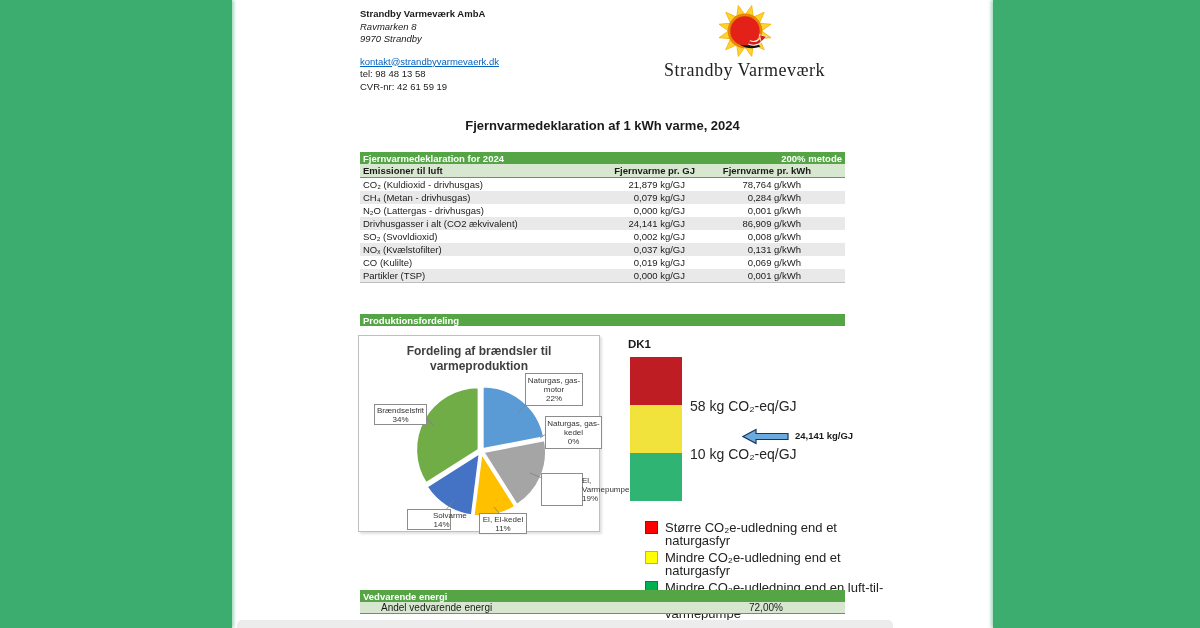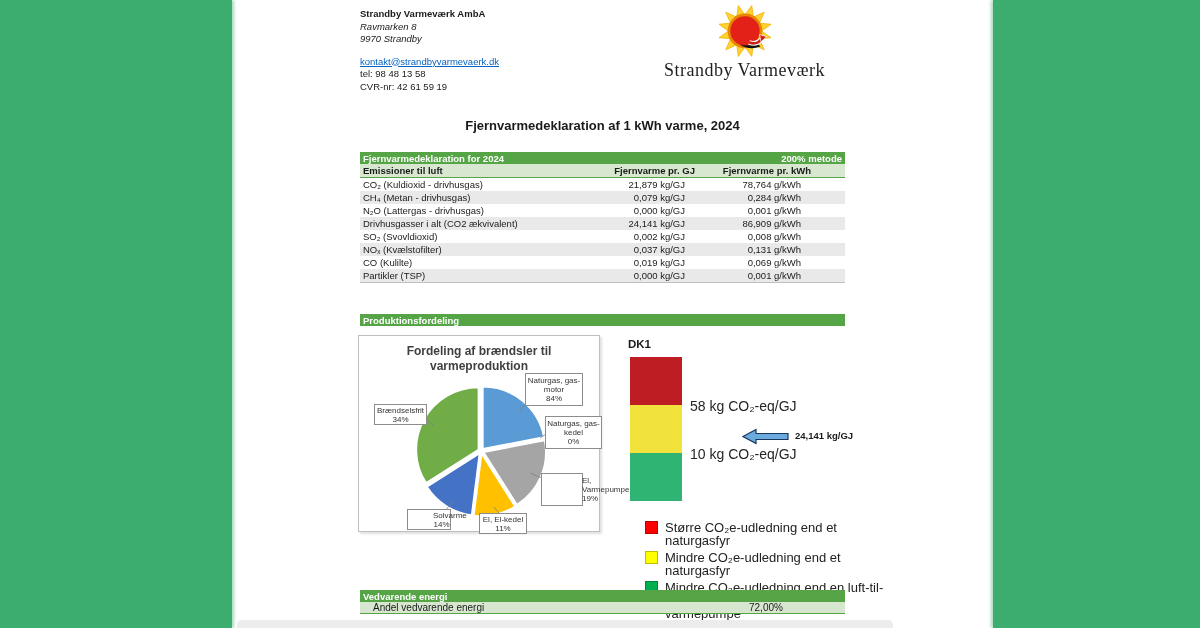--- a/index.html
+++ b/index.html
@@ -70,21 +70,21 @@
   .legend-row{display:flex;margin-bottom:4px;}
   .legend-swatch{width:13px;height:13px;margin-right:7px;flex:0 0 13px;
                  border:1px solid rgba(0,0,0,.25);box-sizing:border-box;}
   .legend-text{font-size:13px;line-height:13px;width:230px;color:#222;}
 
   
   .renew-bar{position:absolute;left:360px;top:590px;width:485px;box-sizing:border-box;}
   .renew-row{position:absolute;left:360px;top:602px;width:485px;height:12px;
              background:#D7E7CF;display:flex;align-items:center;font-size:10px;
              border-bottom:1.5px solid #55A546;box-sizing:border-box;}
-  .renew-row .rlabel{flex:1;padding-left:13px;}
+  .renew-row .rlabel{flex:1;padding-left:21px;}
   .renew-row .rvalue{width:96px;text-align:left;}
 
   .bottom-strip{position:absolute;left:237px;top:620px;width:656px;height:12px;
                 background:#ECECEC;border-radius:5px;}
 </style>
 </head>
 <body>
 
 <div class="stage">
   <div class="side-panel left"></div>
@@ -190,21 +190,21 @@
           <line x1="183" y1="142" x2="171" y2="137" stroke="#7f7f7f" stroke-width="0.8"></line>
           <path d="M122.65442972418963,117.92775028581624 L155.87569101288742,170.2760816669412 A62,62 0 0 1 114.88376924320276,179.43886176731388 Z" fill="#FFC000" stroke="#ffffff" stroke-width="1.5"></path>
           <line x1="140" y1="177" x2="135" y2="171" stroke="#7f7f7f" stroke-width="0.8"></line>
           <path d="M120.39251961506301,117.53298377650604 L112.62185913407615,179.04409525800367 A62,62 0 0 1 68.04418823393809,150.75424506520386 Z" fill="#4472C4" stroke="#ffffff" stroke-width="1.5"></path>
           <line x1="86" y1="175" x2="95" y2="164" stroke="#7f7f7f" stroke-width="0.8"></line>
           <path d="M119.37107995986841,113.55473897769485 L67.02274857874349,146.77600026639266 A62,62 0 0 1 119.3710799598684,51.55473897769485 Z" fill="#70AD47" stroke="#ffffff" stroke-width="1.5"></path>
           <line x1="68" y1="83" x2="75" y2="90" stroke="#7f7f7f" stroke-width="0.8"></line>
         </svg><div class="callout" style="left: 166px; top: 37px; width: 58px; height: 33px;">
           <div>Naturgas, gas-</div>
           <div>motor</div>
-          <div>84%</div>
+          <div>22%</div>
         </div><div class="callout" style="left: 186px; top: 80px; width: 57px; height: 33px;">
           <div>Naturgas, gas-</div>
           <div>kedel</div>
           <div>0%</div>
         </div><div class="callout" style="left: 182px; top: 137px; width: 28px; height: 33px; padding-left: 40px;">
           <div>El,</div>
           <div>Varmepumpe</div>
           <div>19%</div>
         </div><div class="callout" style="left: 120px; top: 177px; width: 48px; height: 21px;">
           <div>El, El-kedel</div>

